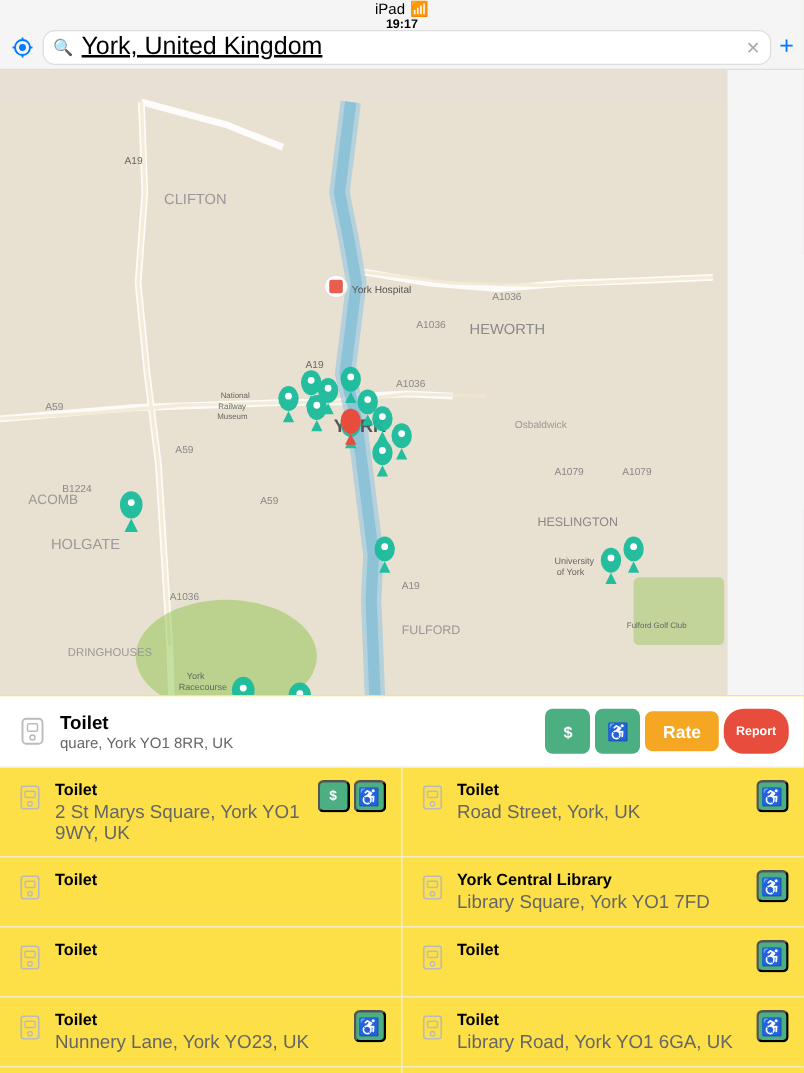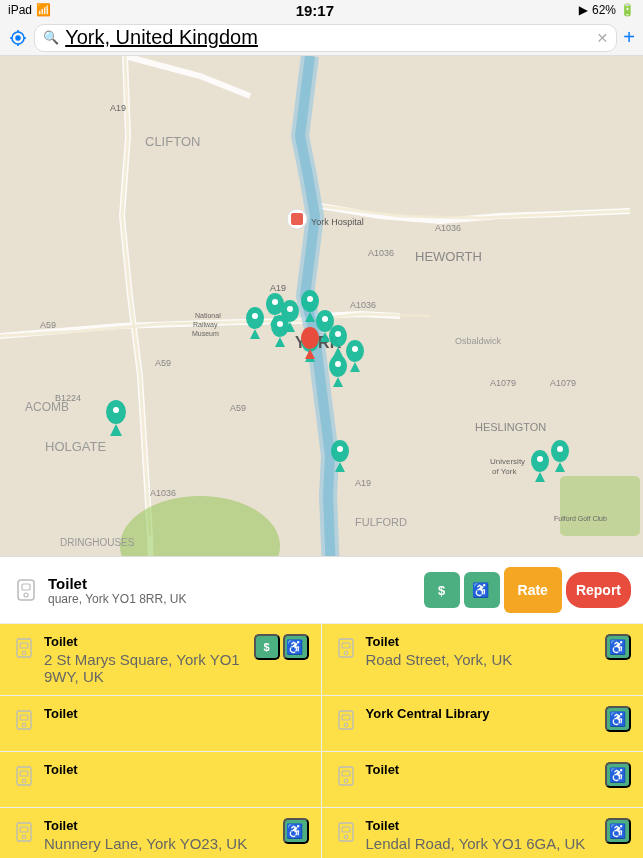--- a/index.html
+++ b/index.html
@@ -8,20 +8,21 @@
     
     .status-bar {
       height: 20px;
       background: #f5f5f5;
       display: flex;
       align-items: center;
       justify-content: space-between;
       padding: 0 8px;
       font-size: 12px;
       font-weight: 500;
+      flex-direction: column;
     }
     .status-left { display: flex; align-items: center; gap: 4px; }
     .status-right { display: flex; align-items: center; gap: 4px; }
 
     
     .search-bar {
       height: 36px;
       background: #f5f5f5;
       display: flex;
       align-items: center;
@@ -44,21 +45,21 @@
       flex: 1;
       border: none;
       outline: none;
       font-size: 20px;
       background: transparent;
       text-decoration: underline;
     }
 
     
     .map-area {
-      width: 643px;
+      width: 582px;
       height: 540px;
       background: #e8e0d5;
       position: relative;
       overflow: hidden;
     }
     .map-svg { width: 100%; height: 100%; }
 
     
     .list-area {
       background: #fde047;
@@ -132,31 +133,31 @@
       display: flex;
       align-items: center;
       justify-content: center;
       margin-right: 4px;
     }
     .btn-rate {
       background: #F5A623;
       color: white;
       font-size: 14px;
       font-weight: 600;
-      height: 46px;
+      height: 32px;
       padding: 0 14px;
       border: none;
       border-radius: 6px;
       cursor: pointer;
       margin-right: 4px;
     }
     .btn-report {
       background: #E74C3C;
       color: white;
-      font-size: 14px;
+      font-size: 10px;
       font-weight: 600;
       height: 36px;
       padding: 0 10px;
       border: none;
       border-radius: 16px;
       cursor: pointer;
     }
 
     
     .list-grid {
@@ -226,21 +227,21 @@
     .wc-symbol { font-size: 14px; }
   </style>
 </head>
 <body>
 
 <div class="status-bar">
   <div class="status-left">
     <span>iPad</span>
     <span>📶</span>
   </div>
-  <div style="font-weight:600;font-size:15px;">19:17</div>
+  <div style="font-weight:600;font-size:10px;">19:17</div>
   <div class="status-right">
     <span>▶</span>
     <span>62%</span>
     <span>🔋</span>
   </div>
 </div>
 
 <div class="search-bar">
   <div style="width:20px;height:20px;flex-shrink:0;">
     <svg viewBox="0 0 20 20" fill="none" stroke="#007AFF" stroke-width="1.5">
@@ -474,20 +475,21 @@
         <div class="item-badges"></div>
       </div>
       <div class="list-item">
         <div class="toilet-icon"><svg viewBox="0 0 24 24" fill="none">
             <rect x="5" y="3" width="14" height="18" rx="2" stroke="#bbb" stroke-width="1.3"></rect>
             <rect x="8" y="7" width="8" height="5" rx="1" stroke="#bbb" stroke-width="1.1"></rect>
             <circle cx="12" cy="17" r="1.8" stroke="#bbb" stroke-width="1.1"></circle>
           </svg></div>
         <div class="info">
           <div class="title">York Central Library</div>
+    <div class="address">Library Square, York YO1 7FD</div>
         </div>
         <div class="item-badges">
           <button class="badge-green">
             <span class="wc-symbol">♿</span>
           </button>
         </div>
       </div>
       <div class="list-item">
         <div class="toilet-icon"><svg viewBox="0 0 24 24" fill="none">
             <rect x="5" y="3" width="14" height="18" rx="2" stroke="#bbb" stroke-width="1.3"></rect>
@@ -531,21 +533,21 @@
         </div>
       </div>
       <div class="list-item">
         <div class="toilet-icon"><svg viewBox="0 0 24 24" fill="none">
             <rect x="5" y="3" width="14" height="18" rx="2" stroke="#bbb" stroke-width="1.3"></rect>
             <rect x="8" y="7" width="8" height="5" rx="1" stroke="#bbb" stroke-width="1.1"></rect>
             <circle cx="12" cy="17" r="1.8" stroke="#bbb" stroke-width="1.1"></circle>
           </svg></div>
         <div class="info">
           <div class="title">Toilet</div>
-    <div class="address">Lendal Road, York YO1 6GA, UK</div>
+    <div class="address">Library Road, York YO1 6GA, UK</div>
         </div>
         <div class="item-badges">
           <button class="badge-green">
             <span class="wc-symbol">♿</span>
           </button>
         </div>
       </div>
       <div class="list-item">
         <div class="toilet-icon"><svg viewBox="0 0 24 24" fill="none">
             <rect x="5" y="3" width="14" height="18" rx="2" stroke="#bbb" stroke-width="1.3"></rect>

